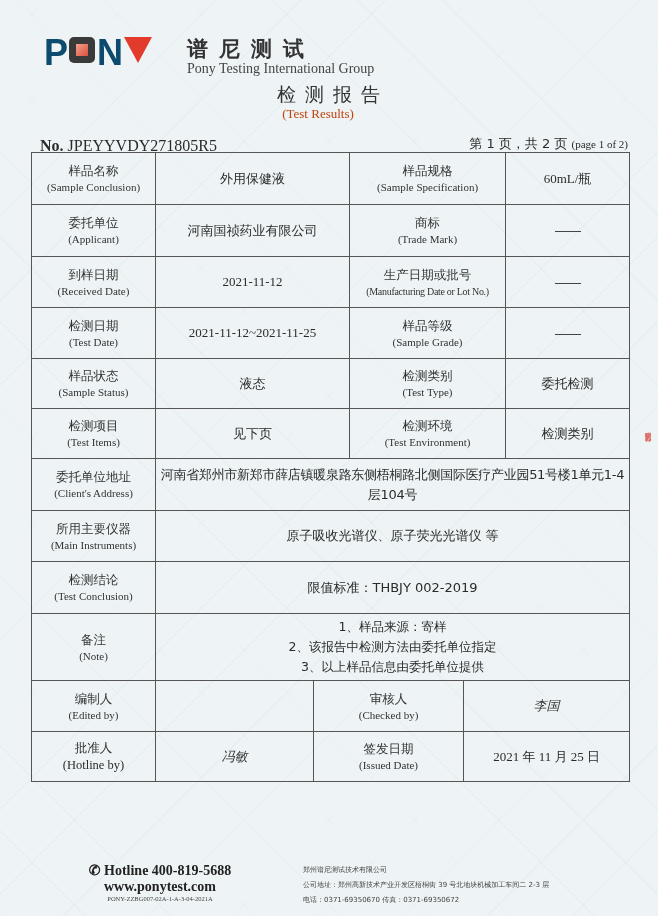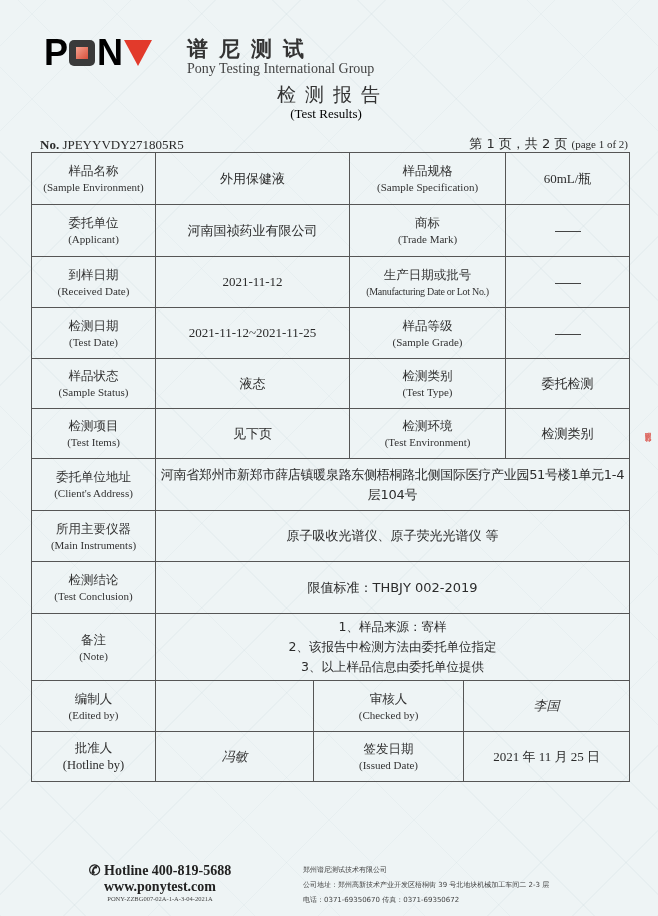--- a/index.html
+++ b/index.html
@@ -6,29 +6,29 @@
   body {
     width: 658px; height: 916px; position: relative; overflow: hidden;
     background: #eef4f5;
     background-image:
       repeating-linear-gradient(45deg, rgba(200,215,220,0.18) 0 1px, transparent 1px 60px),
       repeating-linear-gradient(-45deg, rgba(200,215,220,0.18) 0 1px, transparent 1px 60px);
     font-family: "Liberation Serif", "DejaVu Serif", serif;
     color: #2b2b2b;
   }
   .logo { position: absolute; left: 44px; top: 37px; height: 32px; display: flex; align-items: center; }
-  .logo-word { font-family: "Liberation Sans", "DejaVu Sans", sans-serif; font-weight: 900; font-size: 36px; letter-spacing: -1px; color: #000000; line-height: 32px; display: flex; align-items: center; }
+  .logo-word { font-family: "Liberation Sans", "DejaVu Sans", sans-serif; font-weight: 900; font-size: 36px; letter-spacing: -1px; color: #0c4a6e; line-height: 32px; display: flex; }
   .logo-o { display: inline-block; width: 26px; height: 26px; background: #3a3a3a; border-radius: 5px; margin: 0 2px; position: relative; }
   .logo-o::after { content: ""; position: absolute; left: 7px; top: 7px; width: 12px; height: 12px; background: linear-gradient(135deg, #f3a28f, #d9503b); }
   .logo-y { display: inline-block; width: 0; height: 0; border-left: 14px solid transparent; border-right: 14px solid transparent; border-top: 26px solid #e23a2b; margin-left: 2px; }
   .brand-cn { position: absolute; left: 187px; top: 35px; font-family: "DejaVu Sans", sans-serif; font-weight: bold; font-size: 21px; letter-spacing: 11px; color: #333; }
   .brand-en { position: absolute; left: 187px; top: 61px; font-size: 14px; color: #444; }
   .title { position: absolute; left: 0; width: 658px; top: 82px; text-align: center; font-family: "DejaVu Sans", sans-serif; font-size: 19px; letter-spacing: 9px; color: #333; padding-left: 8px; box-sizing: border-box; }
-  .subtitle { position: absolute; left: 0; width: 636px; top: 106px; text-align: center; font-size: 13px; color: #000000; padding-left: 8px; }
-  .report-no { position: absolute; left: 40px; top: 137px; font-size: 13px; }
+  .subtitle { position: absolute; left: 0; width: 636px; top: 106px; text-align: center; font-size: 13px; color: #c2410c; }
+  .report-no { position: absolute; left: 40px; top: 137px; font-size: 16px; }
   .report-no b { font-weight: bold; }
   .page-info { position: absolute; right: 30px; top: 135px; font-size: 13px; font-family: "DejaVu Sans", sans-serif; }
   .page-info .en { font-family: "Liberation Serif", serif; font-size: 11px; }
 
   table.report { position: absolute; left: 31px; top: 152px; width: 598px; border-collapse: collapse; table-layout: fixed; }
   table.report td { border: 1px solid #555; text-align: center; vertical-align: middle; padding: 0 4px; font-size: 13px; overflow: hidden; }
   td .cn { display: block; font-family: "DejaVu Sans", sans-serif; font-size: 12.5px; color: #333; line-height: 18px; }
   td .en { display: block; font-size: 11px; color: #333; line-height: 15px; }
   td .en-big { display: block; font-size: 12.5px; line-height: 17px; }
   td.val { font-family: "DejaVu Sans", sans-serif; font-size: 12.5px; }
@@ -68,21 +68,21 @@
       <col style="width:124px">
       <col style="width:36px">
       <col style="width:114px">
       <col style="width:42px">
       <col style="width:124px">
   </colgroup>
   <tbody>
       <tr style="height:52px">
     <td>
           <span class="cn">样品名称</span>
-          <span class="en">(Sample Environment)</span>
+          <span class="en">(Sample Conclusion)</span>
         </td>
     <td colspan="3" class="val">外用保健液</td>
     <td colspan="2">
           <span class="cn">样品规格</span>
           <span class="en">(Sample Specification)</span>
         </td>
     <td class="val-num">60mL/瓶</td>
   </tr>
   <tr style="height:52px">
     <td>

